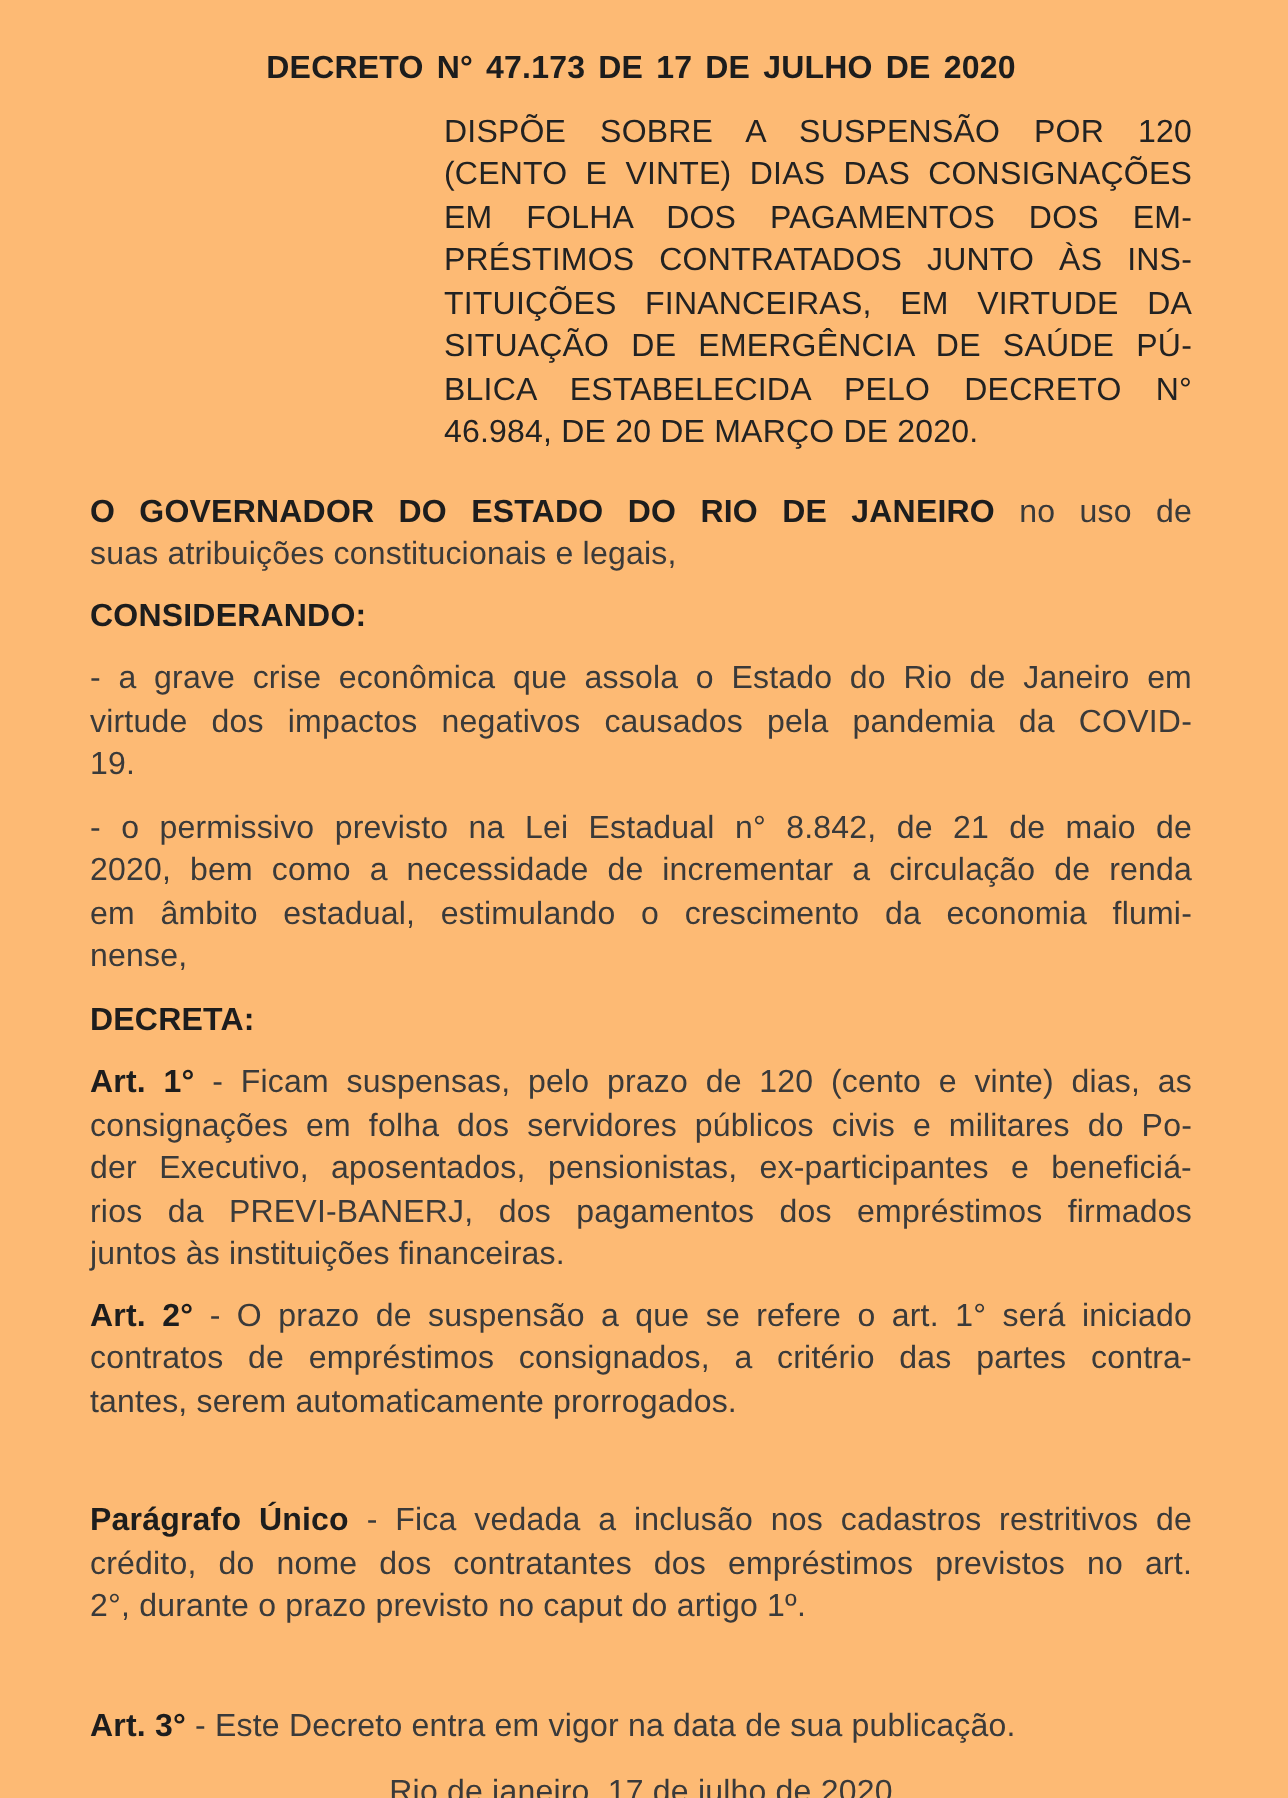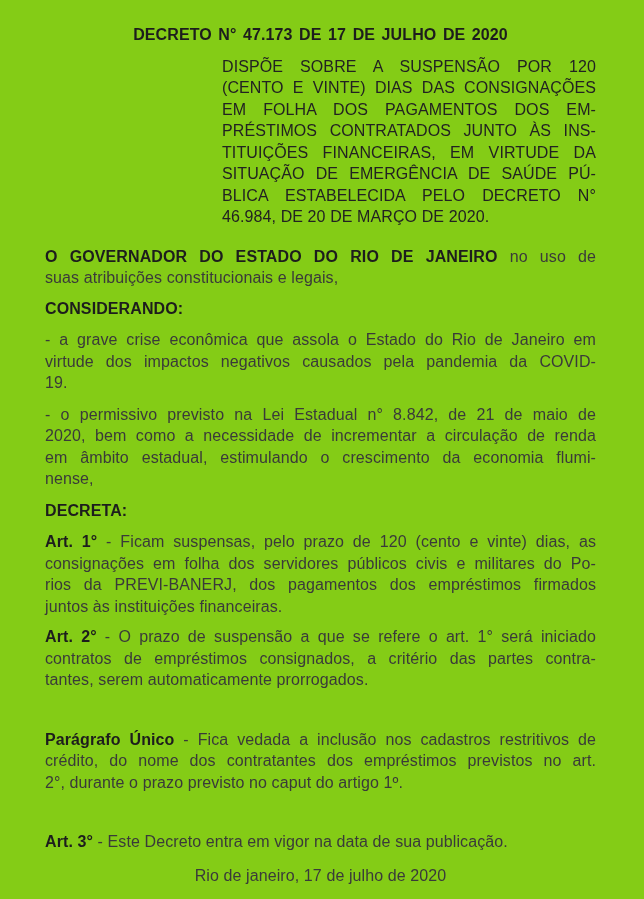--- a/index.html
+++ b/index.html
@@ -1,21 +1,21 @@
 <!DOCTYPE html>
 <html><head>
 <meta charset="utf-8">
 <style>
   html, body { margin: 0; padding: 0; background: #ffffff; }
   .page {
     position: relative;
     width: 644px;
     height: 899px;
     margin: 0 auto;
-    background: #84cc16;
+    background: #fdba74;
     box-sizing: border-box;
     padding: 24px 48px 0 45px;
     overflow: hidden;
     font-family: "Liberation Sans", "DejaVu Sans", sans-serif;
     font-size: 16px;
     line-height: 21.5px;
     color: #3a3a3a;
     letter-spacing: 0.1px;
   }
   b, .lbl, .title, .sig-name { color: #1d1d1d; }
@@ -95,20 +95,21 @@
 
   <div class="lbl">DECRETA:</div>
 
   <div class="para">
     <div class="line">
       <b>Art. 1°</b>
       <span>- Ficam suspensas, pelo prazo de 120 (cento e vinte) dias, as</span>
     </div>
     <div class="cont">
         <div class="line">consignações em folha dos servidores públicos civis e militares do Po-</div>
+        <div class="line">der Executivo, aposentados, pensionistas, ex-participantes e beneficiá-</div>
         <div class="line">rios da PREVI-BANERJ, dos pagamentos dos empréstimos firmados</div>
         <div class="line">juntos às instituições financeiras.</div>
       </div>
   </div>
 
   <div class="para">
     <div class="line">
       <b>Art. 2°</b>
       <span>- O prazo de suspensão a que se refere o art. 1° será iniciado</span>
     </div>

